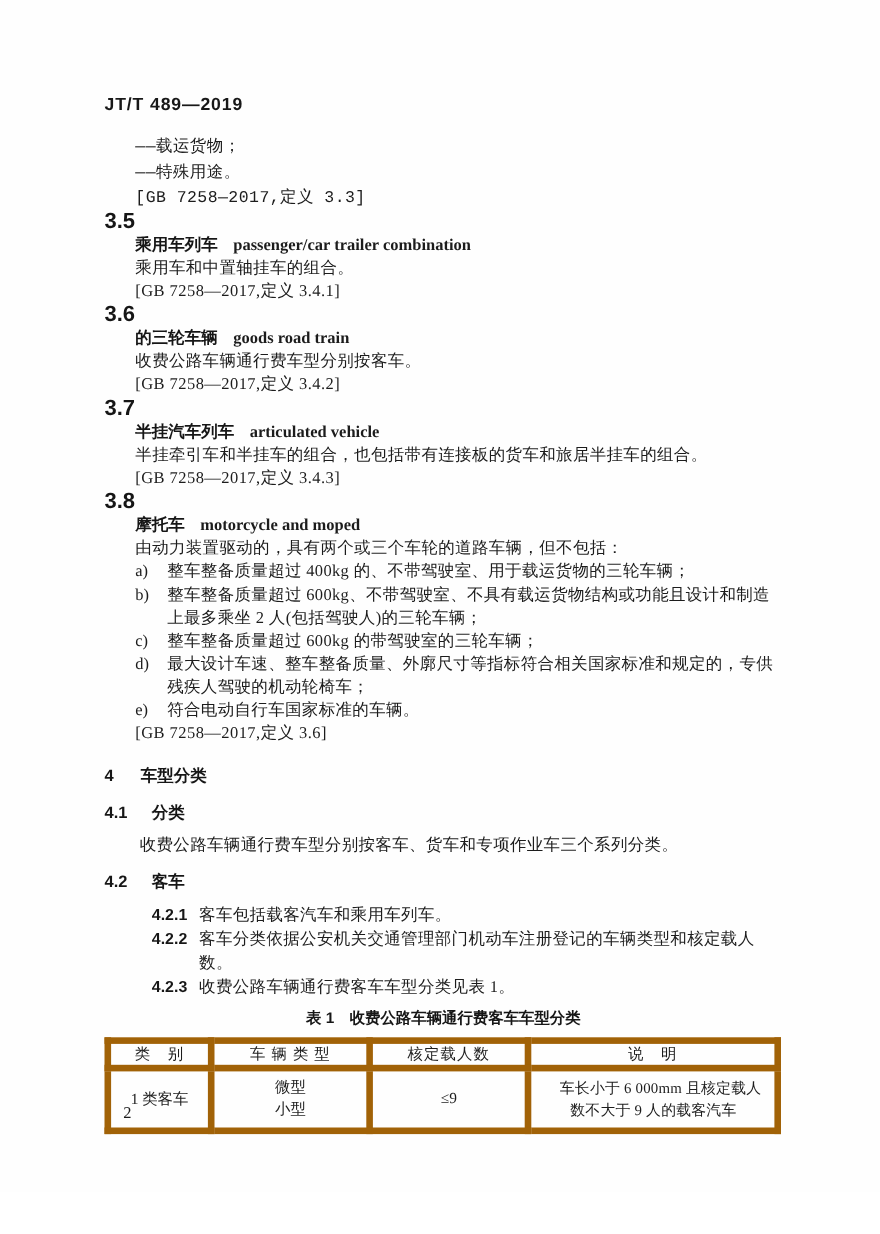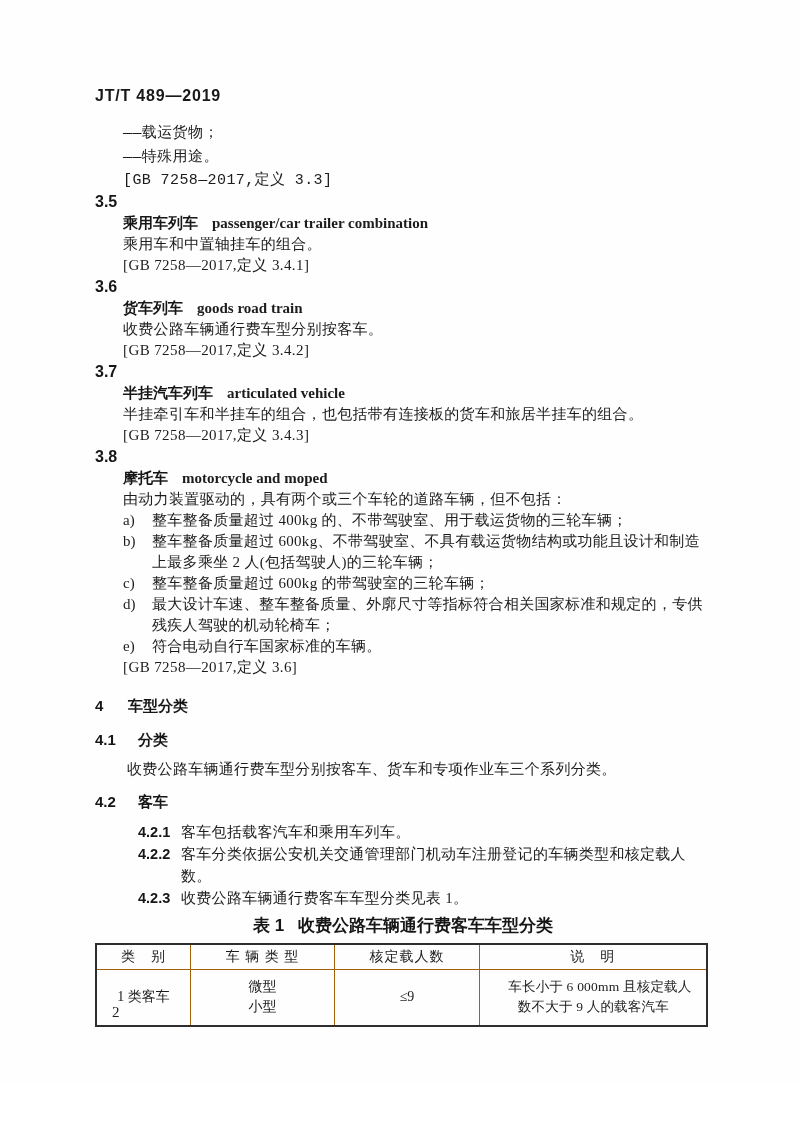--- a/index.html
+++ b/index.html
@@ -19,21 +19,21 @@
   .doc-code {
     font-family:"Liberation Sans", sans-serif;
     font-weight:bold; font-size:16px; letter-spacing:0.8px;
     line-height:17px; color:#181818;
   }
   .intro { margin-top:18px;font-family:Liberation Mono, monospace; }
   .intro-line { line-height:24px; padding-left:28px; letter-spacing:0.4px; }
   .src-line { line-height:21px; padding-left:28px; letter-spacing:0.4px; }
   .def-num {
     font-family:"Liberation Sans", sans-serif;
-    font-weight:bold; font-size:16px; line-height:21px; color:#161616;
+    font-weight:bold; font-size:20px; line-height:21px; color:#161616;
   }
   .def-term { padding-left:28px; line-height:21px; }
   .term-zh {
     font-family:"Liberation Sans", sans-serif;
     font-weight:bold; font-size:15px; color:#161616;
   }
   .term-en {
     font-family:"Liberation Serif", serif;
     font-weight:bold; font-size:15px; margin-left:14px;text-align:right;
   }
@@ -60,29 +60,29 @@
   .clause { display:flex; line-height:22px; }
   .clause-num {
     flex:0 0 43px;
     font-family:"Liberation Sans", sans-serif; font-weight:bold;
     font-size:14.5px; color:#161616;
   }
   .clause-text { flex:1; letter-spacing:0.3px; }
   .tbl-caption {
     margin-top:6px; text-align:center; line-height:21px;
     font-family:"Liberation Sans", sans-serif; font-weight:bold;
-    font-size:17px; color:#161616;
+    font-size:14px; color:#161616;
   }
   .tbl-caption .cap-title { margin-left:14px; }
   table.t1 {
     margin-top:7px; border-collapse:collapse; table-layout:fixed;
     width:613px; font-size:14px; color:#1c1c1c;
   }
   table.t1 { border:2px solid #2e2e2e; }
-  table.t1 th, table.t1 td { border:1px solid #a16207; font-weight:normal; }
+  table.t1 th, table.t1 td { border:6px solid #a16207; font-weight:normal; }
   table.t1 th { height:25px; text-align:center; letter-spacing:1px; }
   table.t1 td { height:57px; text-align:center; vertical-align:middle; }
   .col-cat { width:94px; }
   .col-type { width:144px; }
   .col-seat { width:144px; }
   .col-desc { width:227px; }
   .vt-line { line-height:20px; }
   td.desc-cell { text-align:left; padding:4px 8px 4px 9px; }
   .desc-text { font-size:13.5px; line-height:20px; text-indent:13px; letter-spacing:0.2px; }
   .page-num {
@@ -109,21 +109,21 @@
       <div class="def-term">
         <span class="term-zh">乘用车列车</span><span class="term-en">passenger/car trailer combination</span>
       </div>
       <div class="def-body">乘用车和中置轴挂车的组合。</div>
       <div class="src-line">[GB 7258—2017,定义 3.4.1]</div>
     </div>
 
     <div>
       <div class="def-num">3.6</div>
       <div class="def-term">
-        <span class="term-zh">货车列车</span><span class="term-en">goods road train</span>
+        <span class="term-zh">的三轮车辆</span><span class="term-en">goods road train</span>
       </div>
       <div class="def-body">收费公路车辆通行费车型分别按客车。</div>
       <div class="src-line">[GB 7258—2017,定义 3.4.2]</div>
     </div>
 
     <div>
       <div class="def-num">3.7</div>
       <div class="def-term">
         <span class="term-zh">半挂汽车列车</span><span class="term-en">articulated vehicle</span>
       </div>

